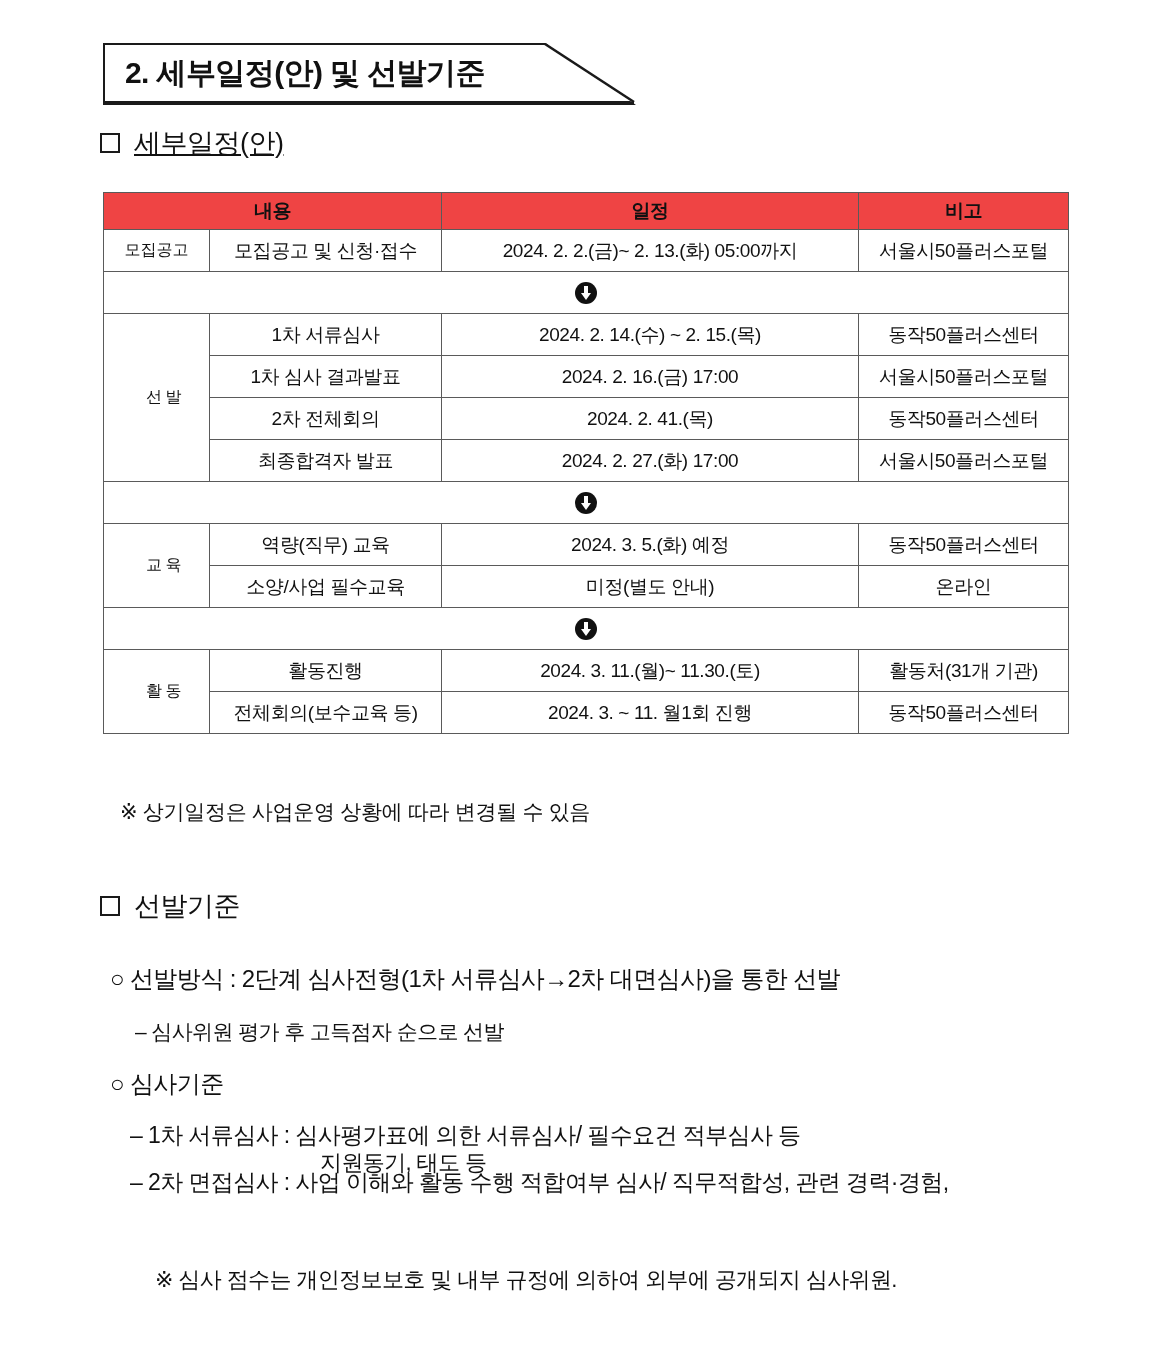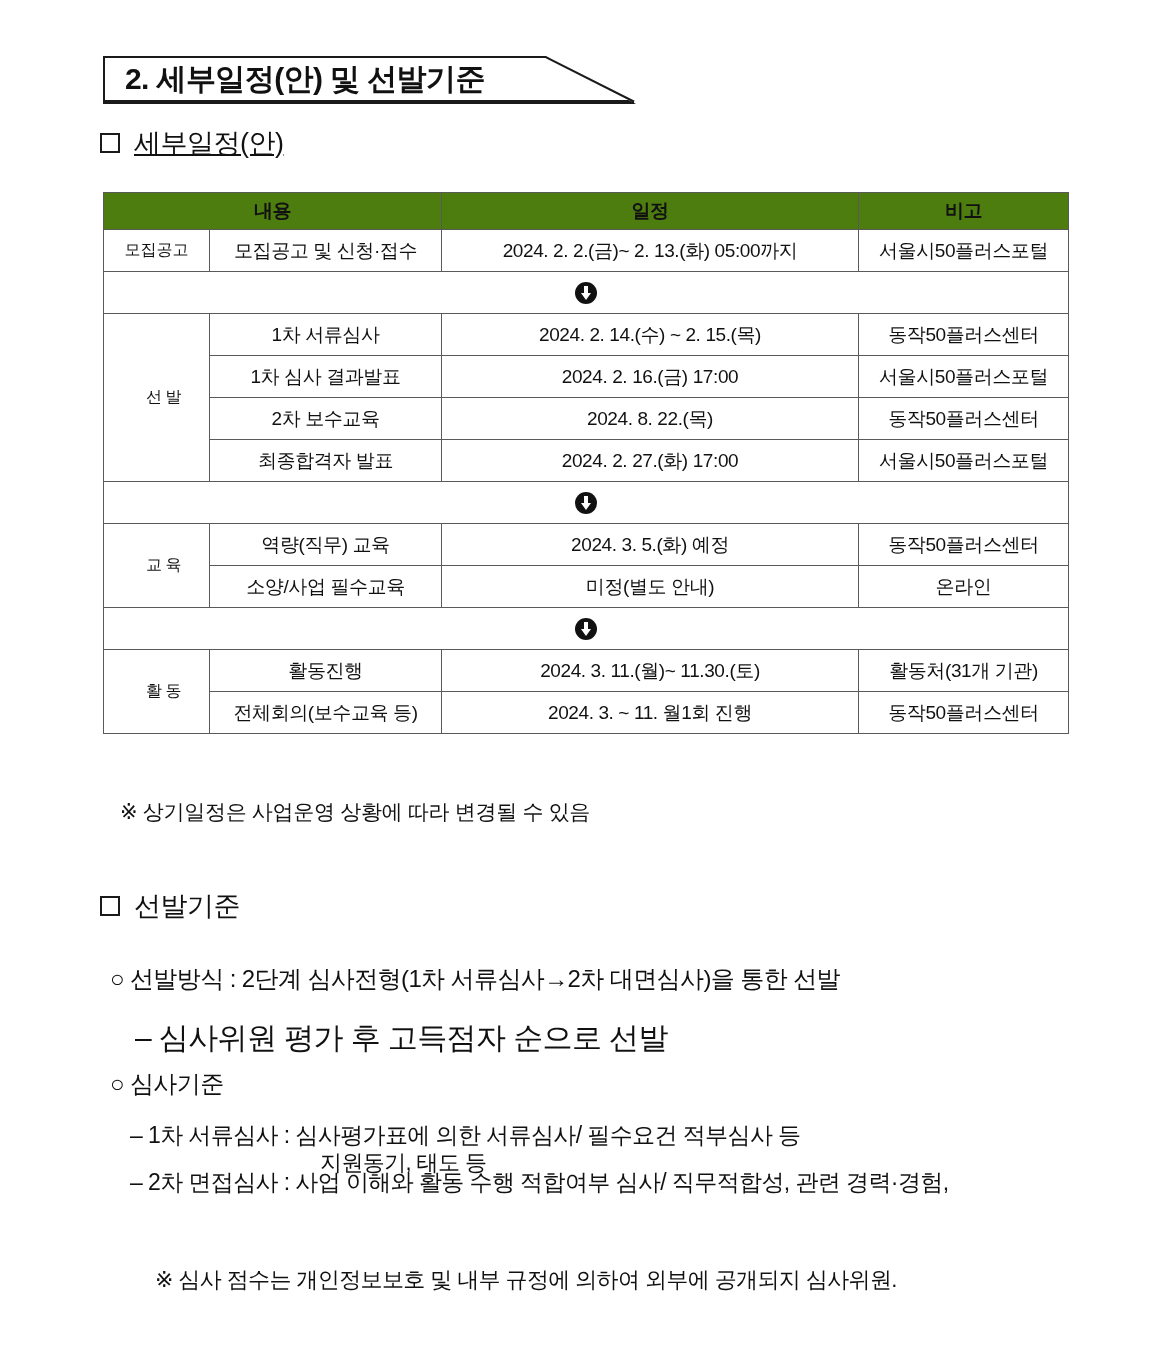--- a/index.html
+++ b/index.html
@@ -13,23 +13,23 @@
     position: relative;
     font-family: "Liberation Sans", "DejaVu Sans", sans-serif;
     color: #111111;
     overflow: hidden;
   }
 
   
   .banner-wrap {
     position: absolute;
     left: 103px;
-    top: 56px;
+    top: 43px;
     width: 533px;
-    height: 48px;
+    height: 62px;
   }
   .banner-shape {
     position: absolute;
     inset: 0;
     background: #ffffff;
     border: 2px solid #1a1a1a;
     border-bottom-width: 4px;
     border-right: none;
     box-sizing: border-box;
     clip-path: polygon(0 0, 83% 0, 100% 100%, 0 100%);
@@ -87,21 +87,21 @@
   }
   .schedule-table td, .schedule-table th {
     border: 1px solid #5a5a5a;
     padding: 0;
     text-align: center;
     vertical-align: middle;
     letter-spacing: -0.4px;
     white-space: nowrap;
   }
   .schedule-table thead th {
-    background: #4d7c0f;
+    background: #ef4444;
     font-weight: 700;
     height: 36px;
     font-size: 19px;
   }
   .schedule-table tbody td { height: 41px; }
   .col-a { width: 106px; }
   .col-b { width: 232px; }
   .col-c { width: 417px; }
   .col-d { width: 210px; }
 
@@ -159,21 +159,21 @@
   }
   #note-schedule { left: 120px; top: 798px; }
 
   .bullet-line {
     position: absolute;
     font-size: 24px;
     letter-spacing: -0.6px;
     white-space: nowrap;
   }
   #item-method      { left: 110px; top: 963px; }
-  #item-method-sub  { left: 135px; top: 1018px; font-size: 30px; }
+  #item-method-sub  { left: 135px; top: 1018px; font-size: 21px; }
   #item-criteria    { left: 110px; top: 1068px; }
   #item-stage1      { left: 130px; top: 1120px; font-size: 23px; }
   #item-stage2      { left: 130px; top: 1167px; font-size: 23px; }
   #item-stage2-cont { left: 320px; top: 1148px; font-size: 22px; }
   #note-privacy     { left: 155px; top: 1265px; font-size: 22px; }
 </style>
 </head>
 <body>
 
 <div class="banner-wrap">
@@ -223,22 +223,22 @@
       <td>1차 서류심사</td>
       <td>2024. 2. 14.(수) ~ 2. 15.(목)</td>
       <td>동작50플러스센터</td>
     </tr>
     <tr>
       <td>1차 심사 결과발표</td>
       <td>2024. 2. 16.(금) 17:00</td>
       <td>서울시50플러스포털</td>
     </tr>
     <tr>
-      <td>2차 보수교육</td>
-      <td>2024. 8. 22.(목)</td>
+      <td>2차 전체회의</td>
+      <td>2024. 2. 41.(목)</td>
       <td>동작50플러스센터</td>
     </tr>
     <tr>
       <td>최종합격자 발표</td>
       <td>2024. 2. 27.(화) 17:00</td>
       <td>서울시50플러스포털</td>
     </tr>
     <tr class="arrow-row">
       <td colspan="4">
         <span class="arrow-glyph"></span>

